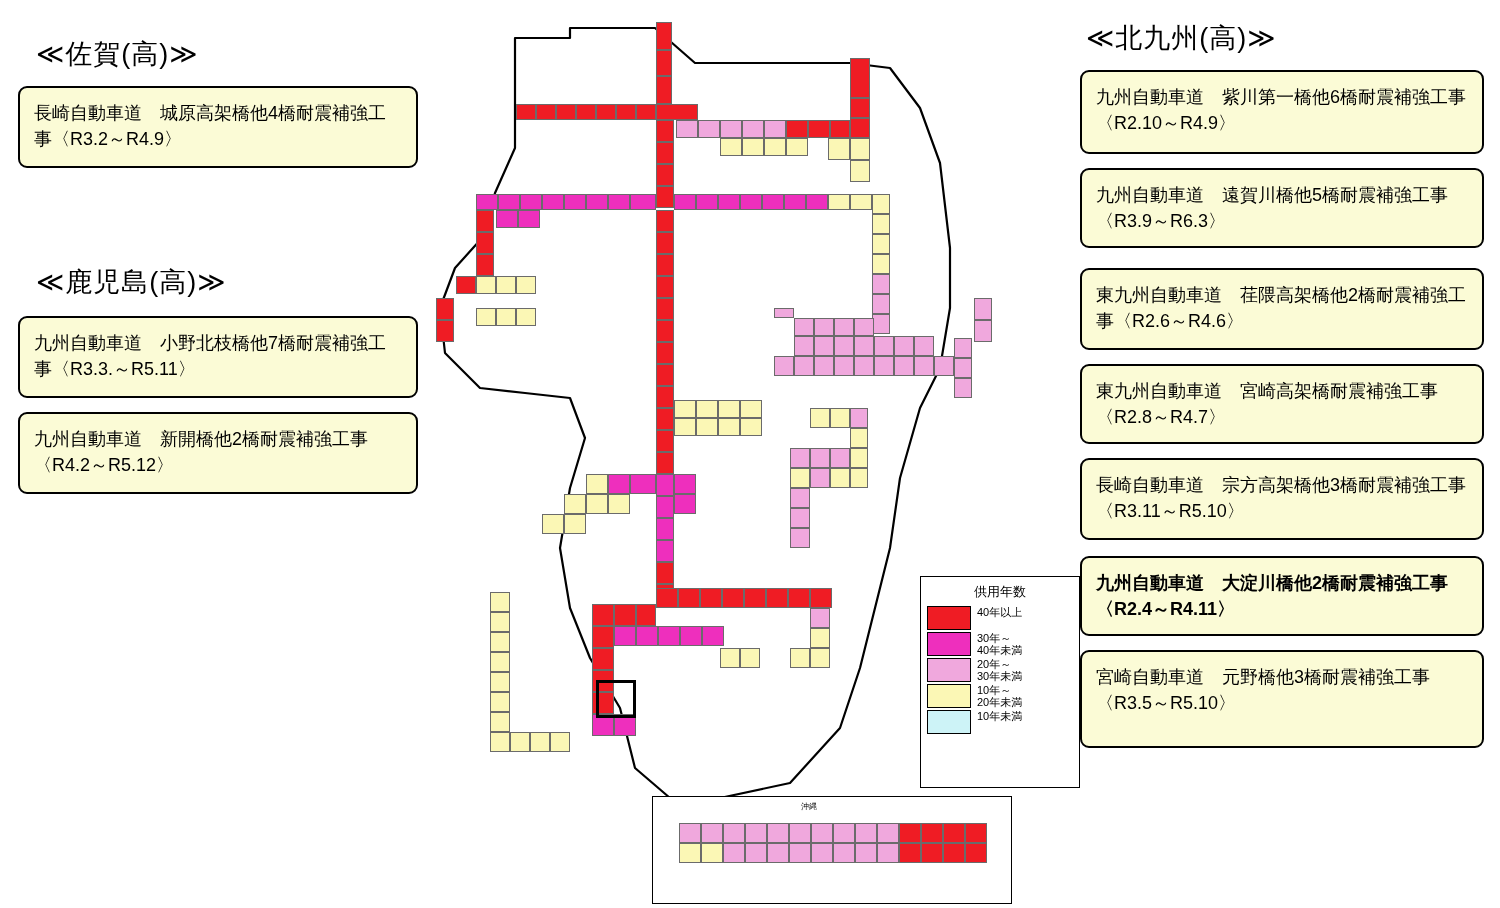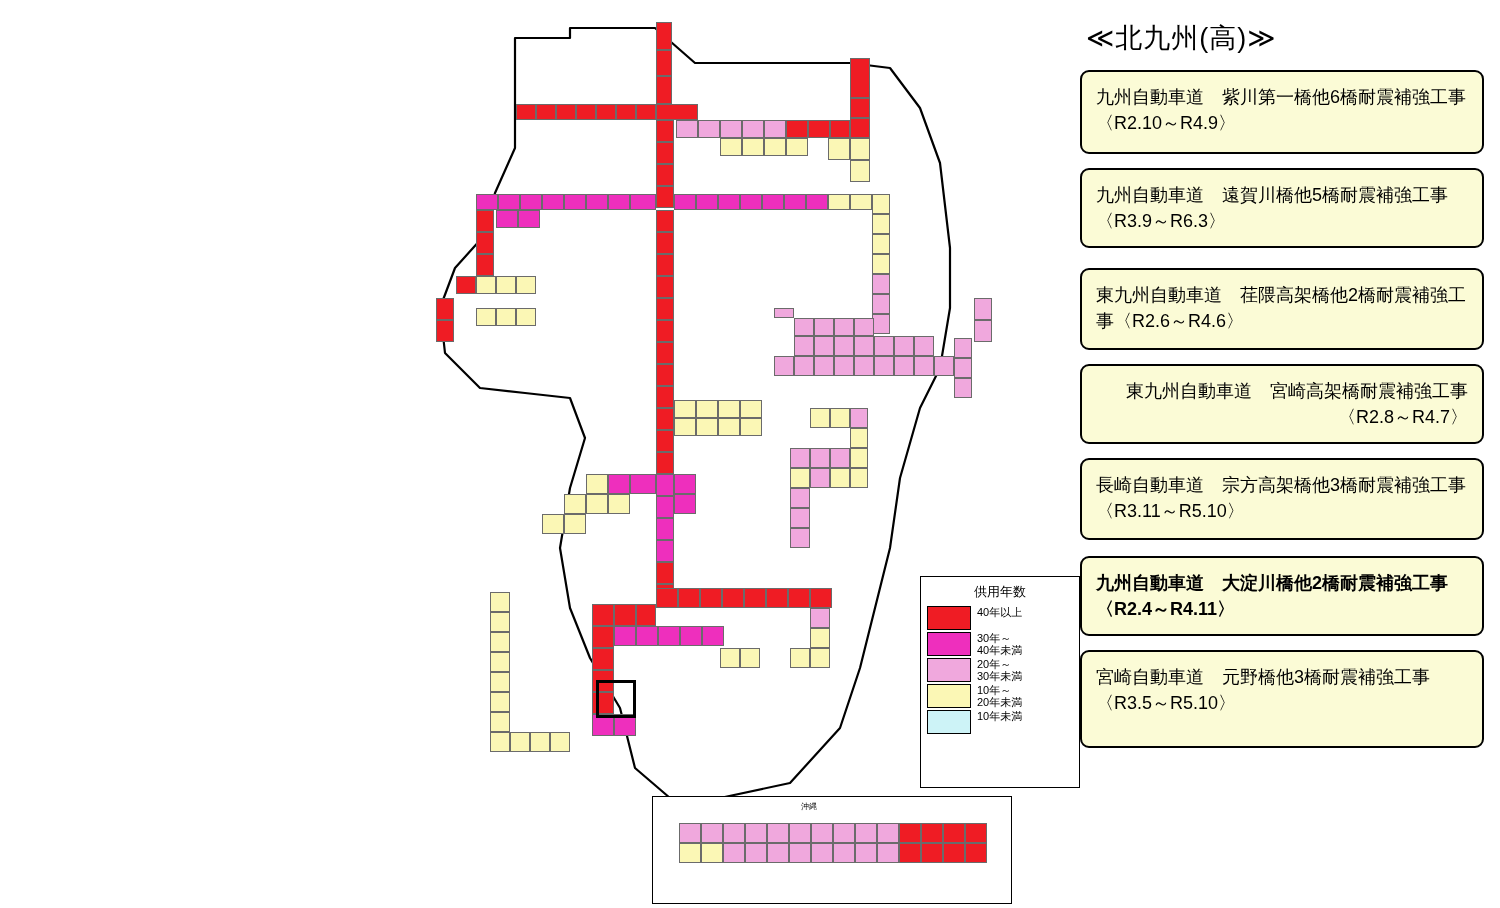--- a/index.html
+++ b/index.html
@@ -85,35 +85,44 @@
   #hl-box{
     position:absolute;left:176px;top:672px;width:40px;height:38px;
     border:3px solid #000;box-sizing:border-box;
   }
 </style>
 </head>
 <body>
 
 <div class="panel" id="left-col">
 
-
+  <div class="blk">
+    <div class="group-title" style="margin:14px 0 14px 18px;">≪佐賀(高)≫</div>
+    <div class="callout" style="height:82px;">長崎自動車道　城原高架橋他4橋耐震補強工事〈R3.2～R4.9〉</div>
+  </div>
+
+  <div class="blk" style="margin-top:96px;">
+    <div class="group-title" style="margin:0 0 16px 18px;">≪鹿児島(高)≫</div>
+    <div class="callout" style="height:82px;">九州自動車道　小野北枝橋他7橋耐震補強工事〈R3.3.～R5.11〉</div>
+    <div class="callout" style="height:82px;margin-top:14px;">九州自動車道　新開橋他2橋耐震補強工事〈R4.2～R5.12〉</div>
+  </div>
 
 </div>
 
 <div class="panel" id="right-col">
 
   <div class="blk">
     <div class="group-title" style="margin:10px 0 14px 6px;">≪北九州(高)≫</div>
     <div class="callout" style="height:84px;">九州自動車道　紫川第一橋他6橋耐震補強工事〈R2.10～R4.9〉</div>
     <div class="callout" style="height:80px;margin-top:14px;">九州自動車道　遠賀川橋他5橋耐震補強工事〈R3.9～R6.3〉</div>
   </div>
 
   <div class="blk" style="margin-top:20px;">
     <div class="callout" style="height:82px;">東九州自動車道　荏隈高架橋他2橋耐震補強工事〈R2.6～R4.6〉</div>
-    <div class="callout" style="height:80px;margin-top:14px;text-align:right;">東九州自動車道　宮崎高架橋耐震補強工事〈R2.8～R4.7〉</div>
+    <div class="callout" style="height:80px;margin-top:14px;">東九州自動車道　宮崎高架橋耐震補強工事〈R2.8～R4.7〉</div>
     <div class="callout" style="height:82px;margin-top:14px;">長崎自動車道　宗方高架橋他3橋耐震補強工事〈R3.11～R5.10〉</div>
   </div>
 
   <div class="blk" style="margin-top:16px;">
     <div class="callout" style="height:80px;font-weight:bold;">九州自動車道　大淀川橋他2橋耐震補強工事〈R2.4～R4.11〉</div>
     <div class="callout" style="height:98px;margin-top:14px;white-space:pre-line;">宮崎自動車道　元野橋他3橋耐震補強工事
 〈R3.5～R5.10〉</div>
   </div>
 </div>
 

